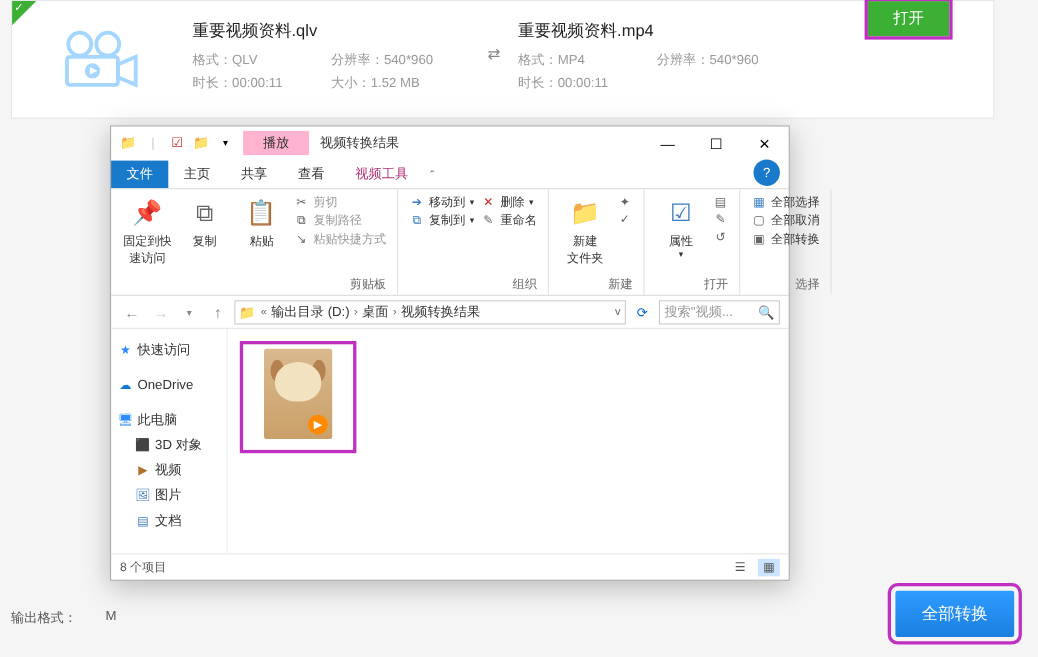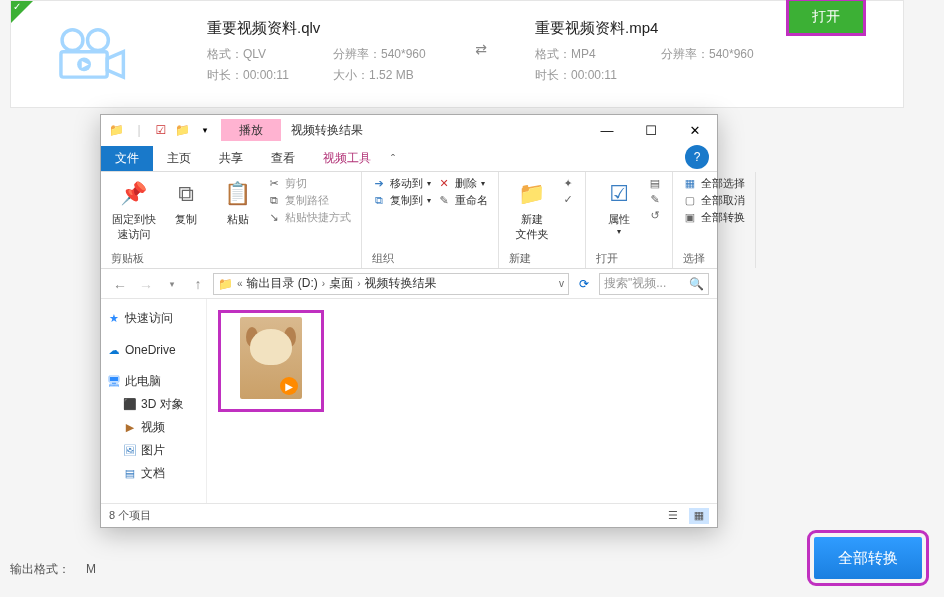--- a/index.html
+++ b/index.html
@@ -4,21 +4,21 @@
 <style>
 * { box-sizing: border-box; margin: 0; padding: 0; font-family: "Microsoft YaHei", sans-serif; }
 body { width: 944px; height: 597px; background: #f5f5f5; position: relative; }
 
 
 .conv-row { display: flex; align-items: flex-start; background: #fff; border: 1px solid #e5e5e5; width: 894px; height: 108px; position: absolute; left: 10px; top: 0; }
 .conv-check { position: absolute; top: 0; left: 0; width: 0; height: 0; border-top: 22px solid #3cb035; border-right: 22px solid transparent; }
 .conv-check::after { content: "✓"; position: absolute; top: -22px; left: 2px; color: #fff; font-size: 10px; }
 .thumb { width: 160px; height: 100%; display: flex; align-items: center; justify-content: center; }
 .thumb svg { width: 74px; height: 56px; opacity: .7; }
-.meta { padding: 18px 0 0 4px; font-size: 13px; color: #333; margin-left: 32px; }
+.meta { padding: 18px 0 0 4px; font-size: 13px; color: #333; }
 .meta .title { font-size: 15px; color: #222; margin-bottom: 8px; }
 .meta .grid { display: grid; grid-template-columns: 126px 150px; row-gap: 4px; font-size: 12px; color: #999; }
 .meta .grid span:nth-child(odd){ color:#999 }
 .col1 { width: 260px; }
 .swap { width: 36px; display: flex; align-items: center; justify-content: center; color: #888; font-size: 14px; padding-top:40px }
 .col2 { width: 250px; }
 .open-btn-wrap { flex: 1; display: flex; justify-content: flex-end; align-items: center; padding-right: 40px; }
 .open-btn { background: #3cb035; color: #fff; border: none; width: 74px; height: 32px; font-size: 14px; cursor: pointer; }
 .hl-pink { outline: 3px solid #c030c0; outline-offset: 0; }
 
@@ -35,21 +35,21 @@
 .exp-tabs .tab { padding: 4px 14px 4px; cursor:pointer }
 .exp-tabs .tab.active { background:#1979ca; color:#fff }
 .exp-tabs .tab.tool { color:#b23377 }
 .exp-tabs .helpico { margin-left:auto; width:24px;height:24px;border-radius:50%;background:#1979ca;color:#fff;display:flex;align-items:center;justify-content:center;font-size:12px;margin-right:8px;margin-bottom:2px;cursor:pointer }
 .exp-tabs .caret{ padding:4px 6px; color:#666 }
 
 
 .ribbon { height: 98px; border-top:1px solid #ddd; border-bottom:1px solid #ddd; display:flex; font-size:11px; color:#333 }
 .rgroup { border-right:1px solid #e2e2e2; padding:4px 10px 0; display:flex; flex-direction:column; }
 .rgroup .body{ flex:1; display:flex; gap:6px; align-items:flex-start }
-.rgroup .gname{ text-align:left; color:#666; padding-bottom:2px }
+.rgroup .gname{ text-align:right; color:#666; padding-bottom:2px }
 .bigbtn { width:46px; text-align:center; cursor:pointer }
 .bigbtn .ico{ height:36px; display:flex;align-items:center;justify-content:center;font-size:22px;color:#666 }
 .smallcol{ display:flex; flex-direction:column; gap:2px; font-size:11px }
 .smallcol div{ display:flex;align-items:center; gap:4px; cursor:pointer; white-space:nowrap }
 .sqico{ width:14px;height:14px;display:inline-flex;align-items:center;justify-content:center;font-size:11px;color:#666 }
 
 
 .addr-row{ height:30px; border-bottom:1px solid #e5e5e5; display:flex; align-items:center; gap:4px; padding:0 8px; font-size:12px }
 .nav-arrow{ width:22px;height:22px;display:flex;align-items:center;justify-content:center;color:#888;cursor:pointer;font-size:14px }
 .addr{ flex:1; border:1px solid #ccc; height:22px; display:flex; align-items:center; padding:0 4px; gap:4px; color:#333; overflow:hidden }
@@ -72,21 +72,21 @@
 .file-card .thumbimg .playov{ position:absolute; bottom:4px; right:4px; width:18px;height:18px; border-radius:50%; background:#ff8a00; display:flex; align-items:center;justify-content:center;color:#fff;font-size:10px }
 .file-card.hl-pink{ outline:3px solid #c030c0; padding:4px }
 
 .status{ height:24px; border-top:1px solid #e5e5e5; display:flex; align-items:center; padding:0 8px; font-size:11px; color:#555 }
 .status .views{ margin-left:auto; display:flex; gap:6px }
 .status .views div{ width:20px;height:16px;display:flex;align-items:center;justify-content:center;cursor:pointer }
 .status .views div.active{ background:#cce4ff }
 
 
 .bottom{ position:absolute; left:10px; bottom:8px; right:10px; font-size:13px; color:#333 }
-.brow{ display:flex; align-items:center; gap:14px; height:32px }
+.brow{ display:flex; align-items:flex-start; gap:24px; height:32px }
 .brow .lbl{ width:62px; color:#555;font-size:12px }
 .brow input.path{ flex:0 0 333px; height:26px; border:1px solid #ccc; padding:0 6px; font-size:12px; color:#777; background:#fff }
 .brow button.mini{ height:26px; padding:0 10px; border:1px solid #ccc; background:#fff; font-size:12px; cursor:pointer }
 .convert-all{ position:absolute; right:22px; bottom:18px; width:108px; height:42px; background:linear-gradient(#2f9cff,#1a7fe0); color:#fff; border:none; font-size:15px; cursor:pointer; border-radius:2px }
 .convert-all.hl-pink{ outline:3px solid #c030c0; outline-offset:4px }
 </style>
 </head>
 <body>
 
 <div class="conv-row">

